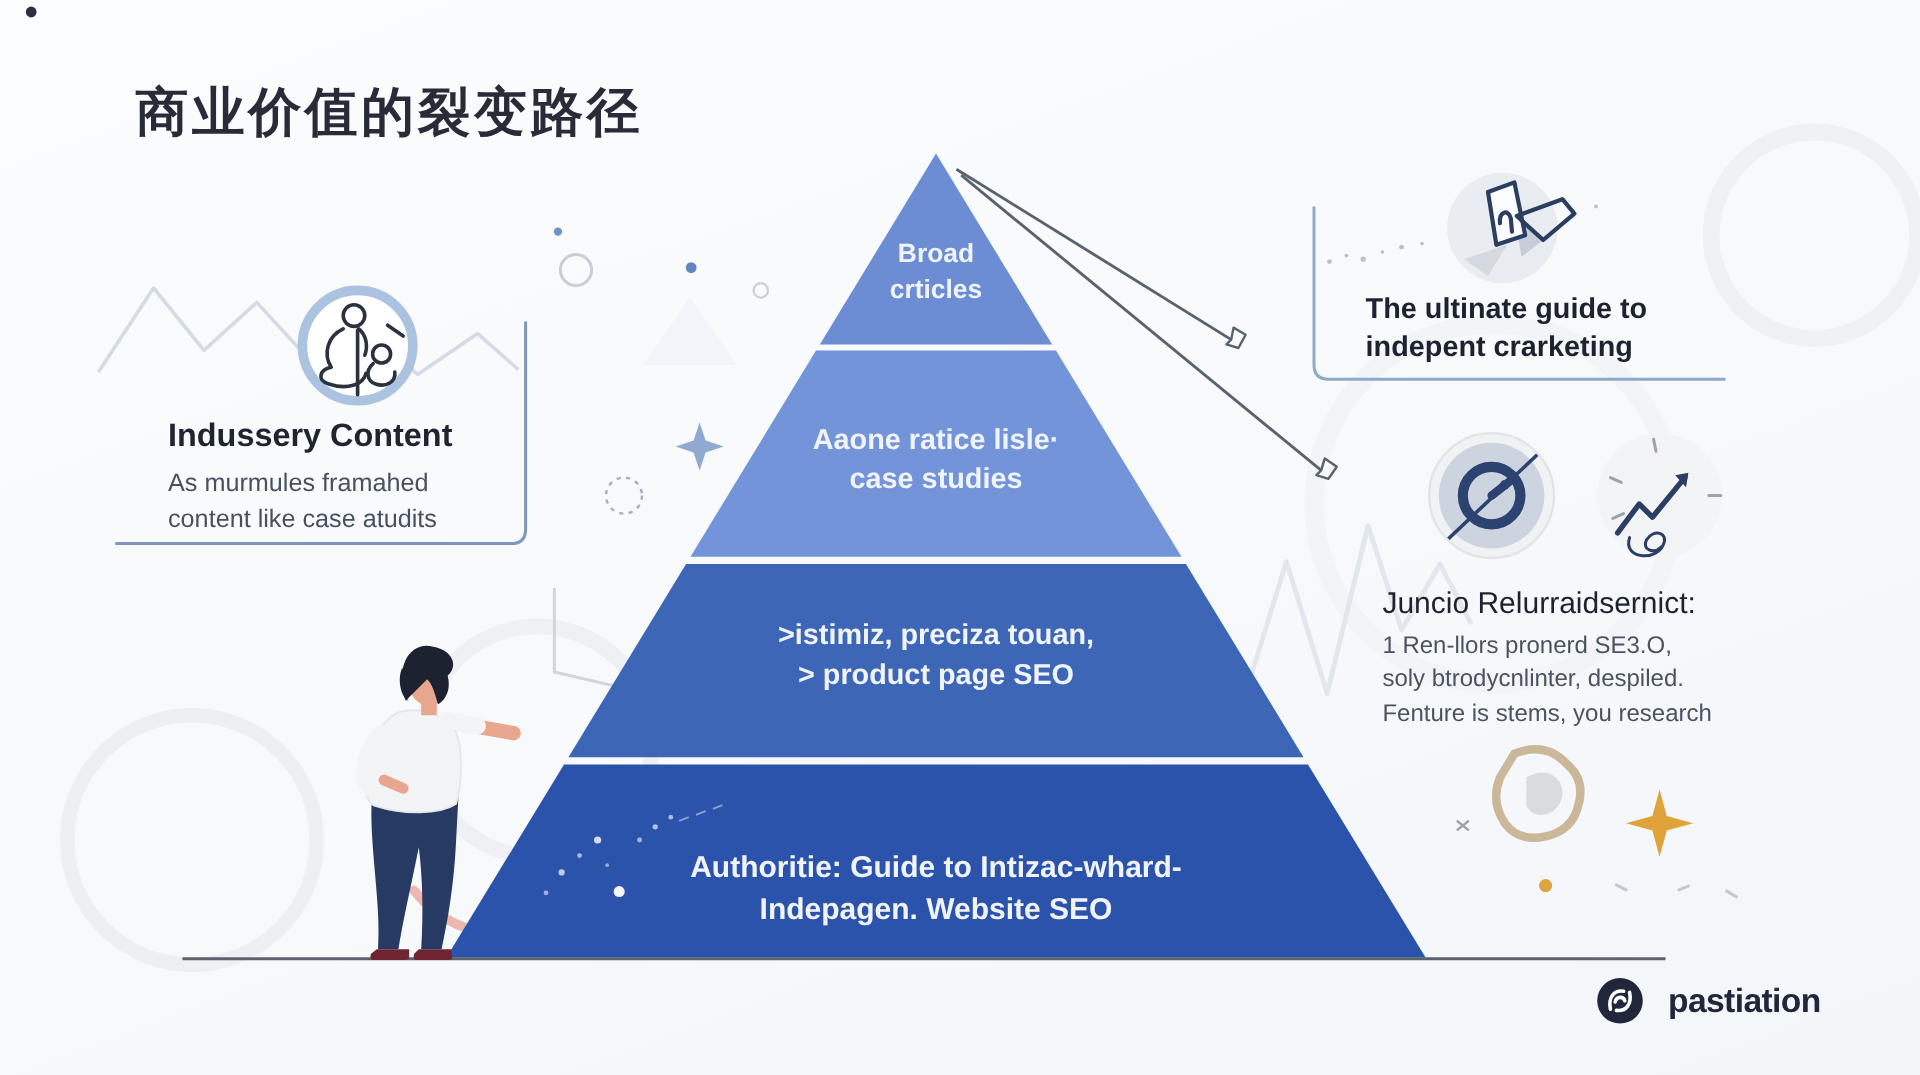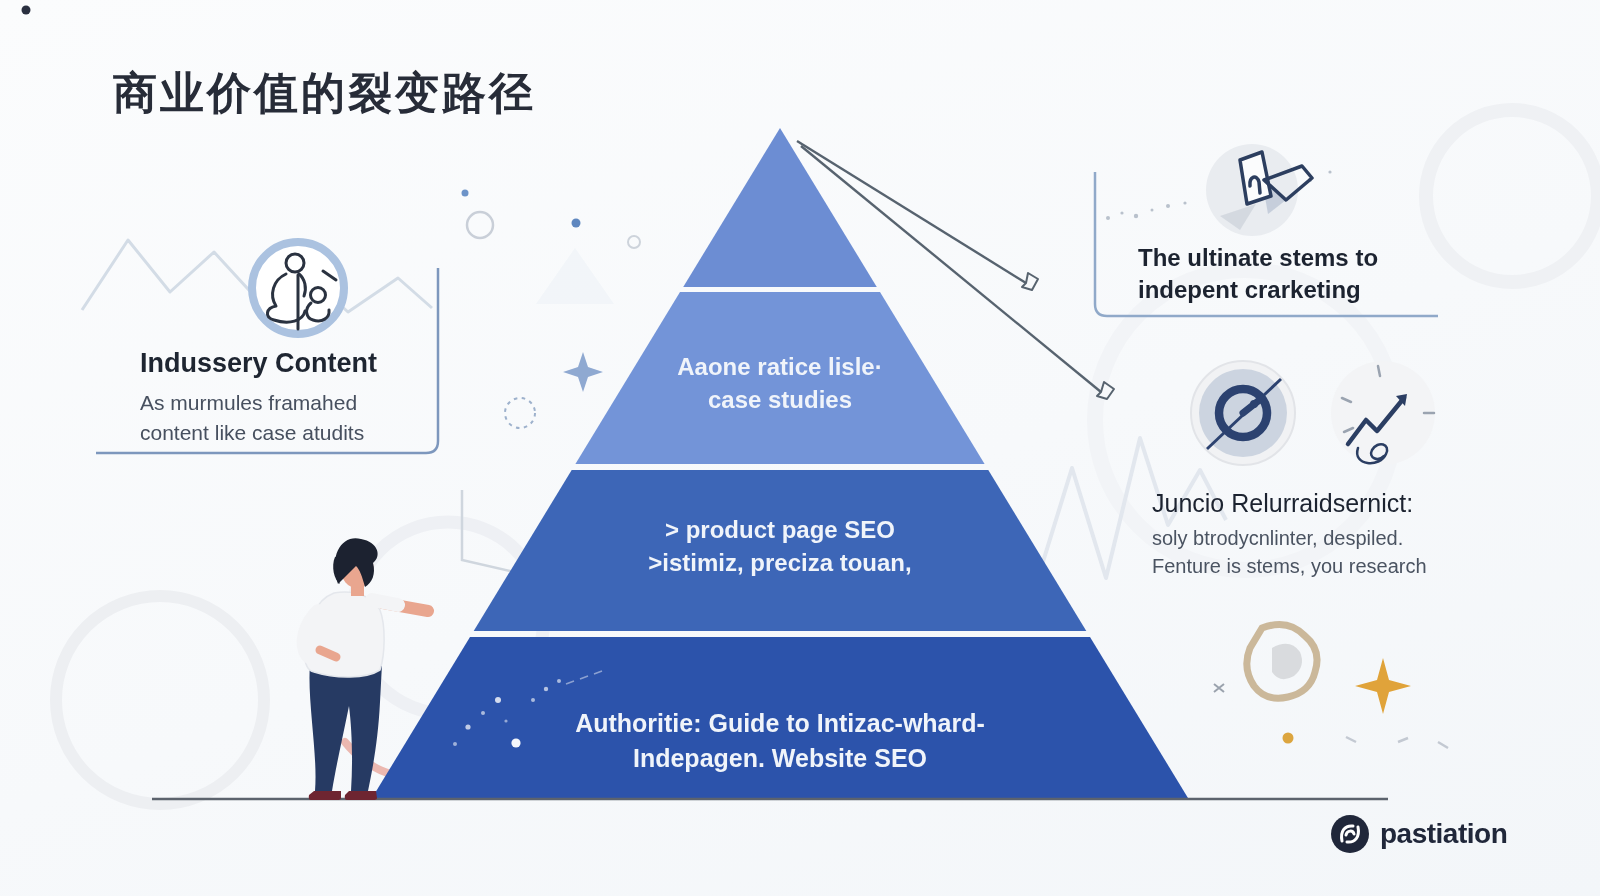--- a/index.html
+++ b/index.html
@@ -33,21 +33,21 @@
   
   .rt-text{left:1138px;top:242px;font-size:24px;font-weight:bold;color:#1c2330;line-height:1.35;}
   .rt-text span{display:block;}
   
   .rm-heading{left:1152px;top:489px;font-size:25px;font-weight:normal;color:#1c2330;}
   .rm-body{left:1152px;top:524px;font-size:20px;color:#4a5361;line-height:1.42;}
   .rm-body span{display:block;}
   
   .icon-box{position:absolute;}
   
-  .brand{left:1330px;top:814px;display:flex;align-items:center;gap:10px;}
+  .brand{left:1330px;top:814px;display:flex;align-items:center;gap:20px;}
   .brand-text{font-size:28px;font-weight:600;color:#20273a;letter-spacing:-0.5px;}
 </style>
 </head>
 <body>
 
 <div class="canvas">
 
   <svg class="decor" width="1600" height="896" viewBox="0 0 1600 896">
 
     <circle cx="1512" cy="196" r="86" fill="none" stroke="#eff1f4" stroke-width="14"></circle>
@@ -135,27 +135,31 @@
       <path d="M372,600 L398,605" stroke="#f3f4f6" stroke-width="14" stroke-linecap="round"></path>
       <path d="M351,586 L364,586 L364,596 L351,596 Z" fill="#e9a68f"></path>
       <ellipse cx="357" cy="568" rx="16.5" ry="20" fill="#e9a68f"></ellipse>
       <path d="M338,584 C328,552 344,534 361,539 C378,542 382,556 373,563 C376,574 372,583 365,587 C362,576 360,570 356,566 C350,572 344,578 338,584 Z" fill="#1c2230"></path>
       <path d="M340,556 C336,566 337,576 340,584 C334,580 331,566 335,557 Z" fill="#1c2230"></path>
     </g>
   </svg>
 
   <div class="abs page-title">商业价值的裂变路径</div>
 
+  <div class="abs tier-label t1">
+    <span>Broad</span>
+    <span>crticles</span>
+  </div>
   <div class="abs tier-label t2">
     <span>Aaone ratice lisle·</span>
     <span>case studies</span>
   </div>
   <div class="abs tier-label t3">
+    <span>&gt;istimiz, preciza touan,</span>
     <span>&gt; product page SEO</span>
-    <span>&gt;istimiz, preciza touan,</span>
   </div>
   <div class="abs tier-label t4">
     <span>Authoritie: Guide to Intizac-whard-</span>
     <span>Indepagen. Website SEO</span>
   </div>
 
   <div class="icon-box" style="left:243px;top:233px;">
     <svg width="110" height="110" viewBox="0 0 110 110">
       <circle cx="55" cy="55" r="46" fill="#ffffff" stroke="#abc2e0" stroke-width="8"></circle>
       <g fill="none" stroke="#2a3240" stroke-width="3" stroke-linecap="round" stroke-linejoin="round">
@@ -181,21 +185,21 @@
       <path d="M20,78 L56,66 L40,92 Z" fill="#c6cdd6" opacity="0.6"></path>
       <path d="M62,42 L86,62 L68,76 Z" fill="#b9c4d4" opacity="0.75"></path>
       <g fill="none" stroke="#2c3e5f" stroke-width="3.5" stroke-linejoin="round" stroke-linecap="round">
         <path d="M40,22 L62,14 L71,58 L47,66 Z" fill="#fbfcfd"></path>
         <path d="M50,48 C49,38 57,36 59,44 L60,55"></path>
         <path d="M64,42 L102,28 L112,40 L86,62 Z"></path>
       </g>
     </svg>
   </div>
   <div class="abs rt-text">
-    <span>The ultinate stems to</span>
+    <span>The ultinate guide to</span>
     <span>indepent crarketing</span>
   </div>
 
   <div class="icon-box" style="left:1188px;top:358px;">
     <svg width="110" height="110" viewBox="0 0 110 110">
       <circle cx="55" cy="55" r="52" fill="#f1f2f4" stroke="#e2e4e8" stroke-width="2"></circle>
       <circle cx="55" cy="55" r="44" fill="#ccd4e0"></circle>
       <line x1="19" y1="91" x2="93" y2="21" stroke="#2c4270" stroke-width="3"></line>
       <circle cx="55" cy="55" r="24" fill="none" stroke="#2c4270" stroke-width="8.5"></circle>
       <path d="M55,55 L74,40" stroke="#2c4270" stroke-width="7" stroke-linecap="round"></path>
@@ -211,20 +215,21 @@
           <path d="M96,55 L106,55"></path>
           <path d="M16,74 L25,70"></path>
       </g>
       <polyline points="20,86 38,62 49,73 76,40" fill="none" stroke="#2b3e63" stroke-width="4.5" stroke-linejoin="round" stroke-linecap="round"></polyline>
       <path d="M68,38 L79,36 L77,48 Z" fill="#2b3e63"></path>
       <path d="M30,90 C24,108 52,110 58,96 C63,86 50,82 44,92 C40,100 50,104 56,98" fill="none" stroke="#2b3e63" stroke-width="2.5" stroke-linecap="round"></path>
     </svg>
   </div>
   <div class="abs rm-heading">Juncio Relurraidsernict:</div>
   <div class="abs rm-body">
+    <span>1 Ren-llors pronerd SE3.O,</span>
     <span>soly btrodycnlinter, despiled.</span>
     <span>Fenture is stems, you research</span>
   </div>
 
   <div class="abs brand">
     <svg width="40" height="40" viewBox="0 0 40 40">
       <circle cx="20" cy="20" r="19" fill="#20273a"></circle>
       <g fill="none" stroke="#ffffff" stroke-width="3" stroke-linecap="round">
         <path d="M12,27 C10,17 15,11 23,12"></path>
         <path d="M28,13 C30,23 25,29 17,28"></path>

